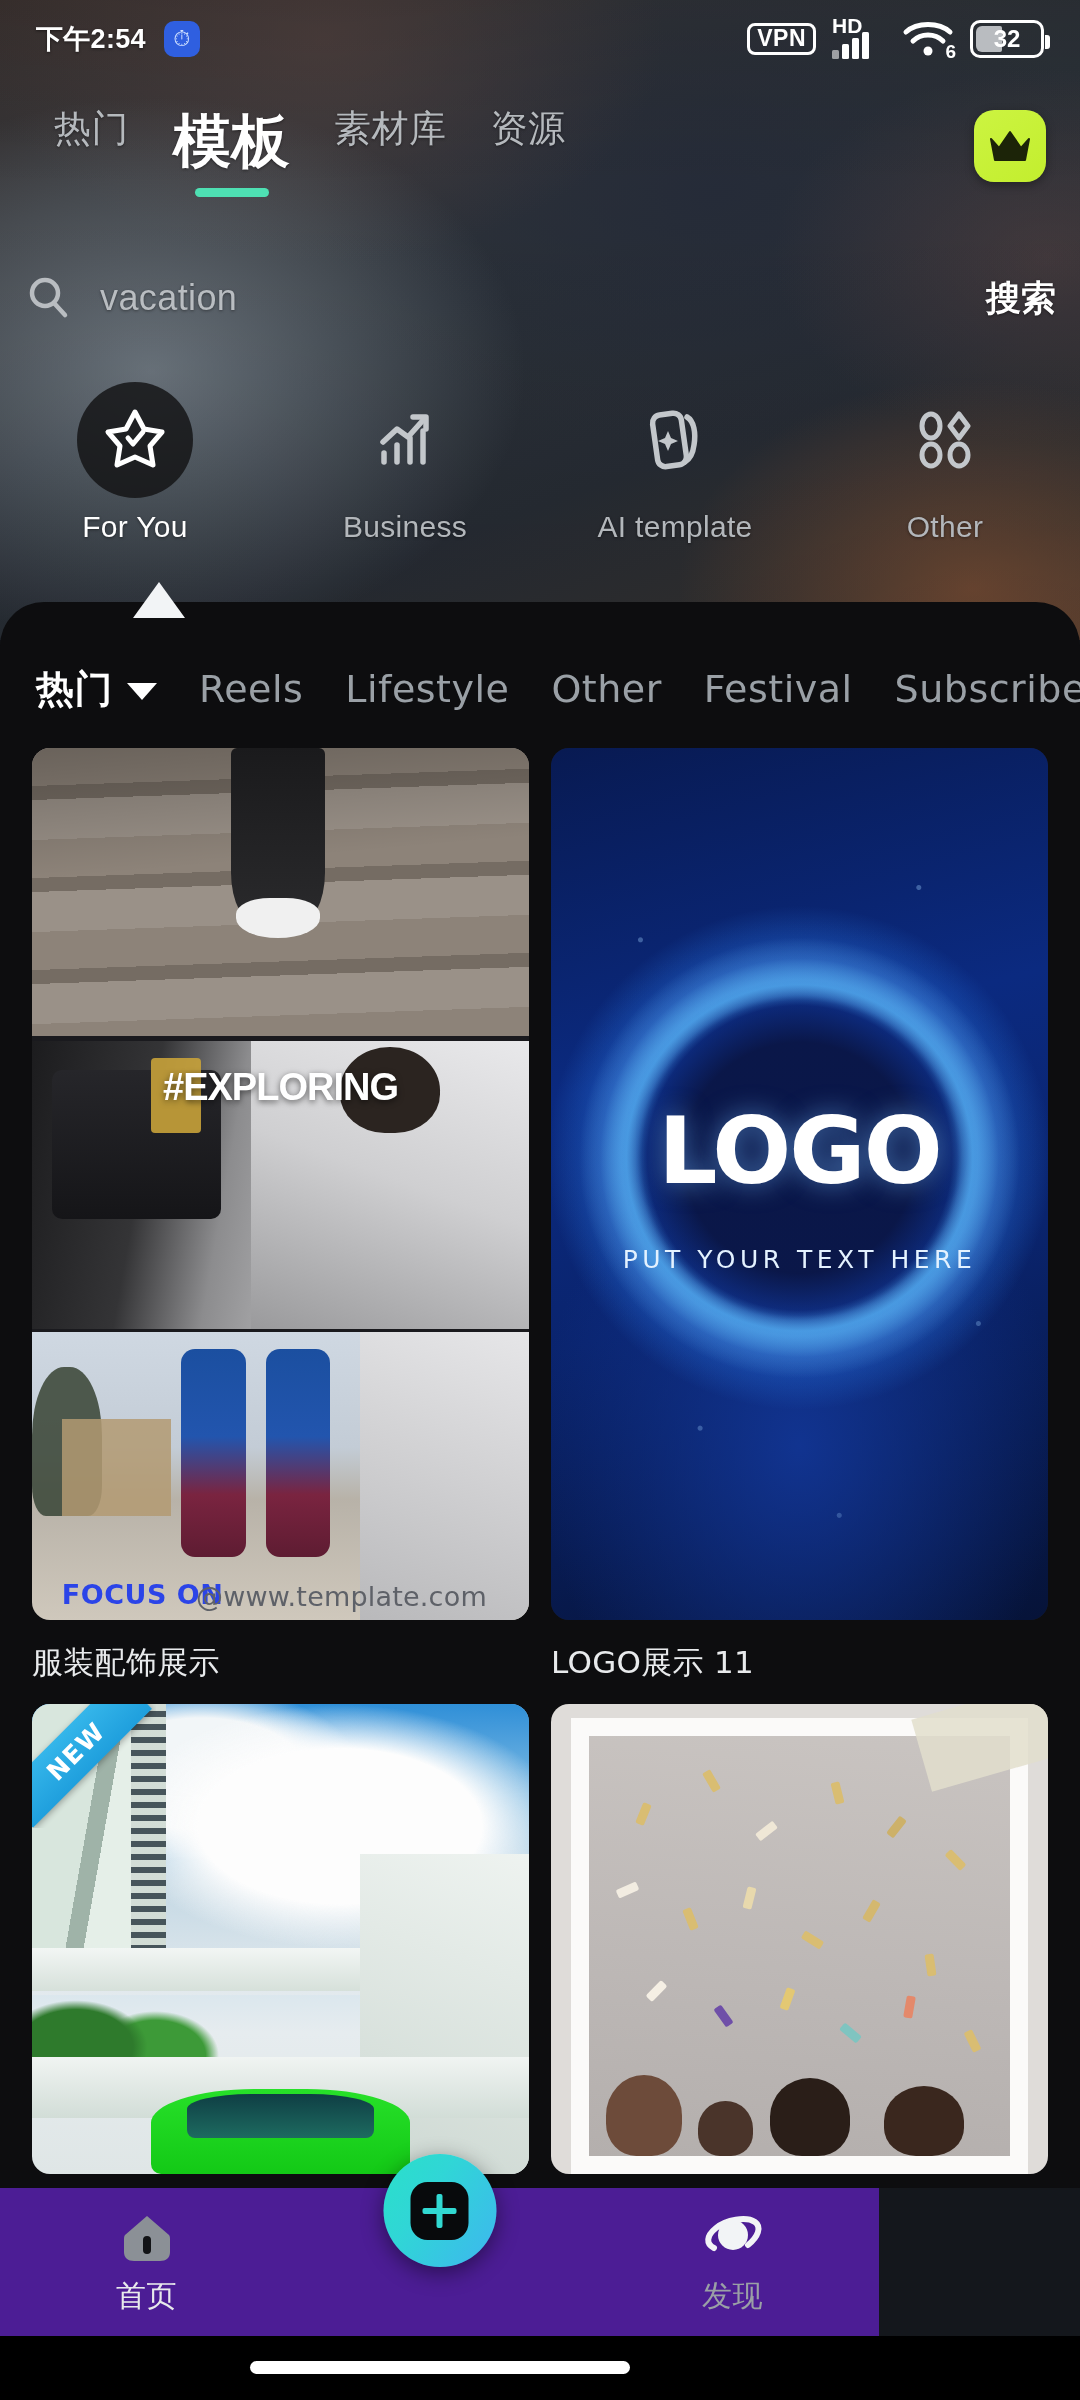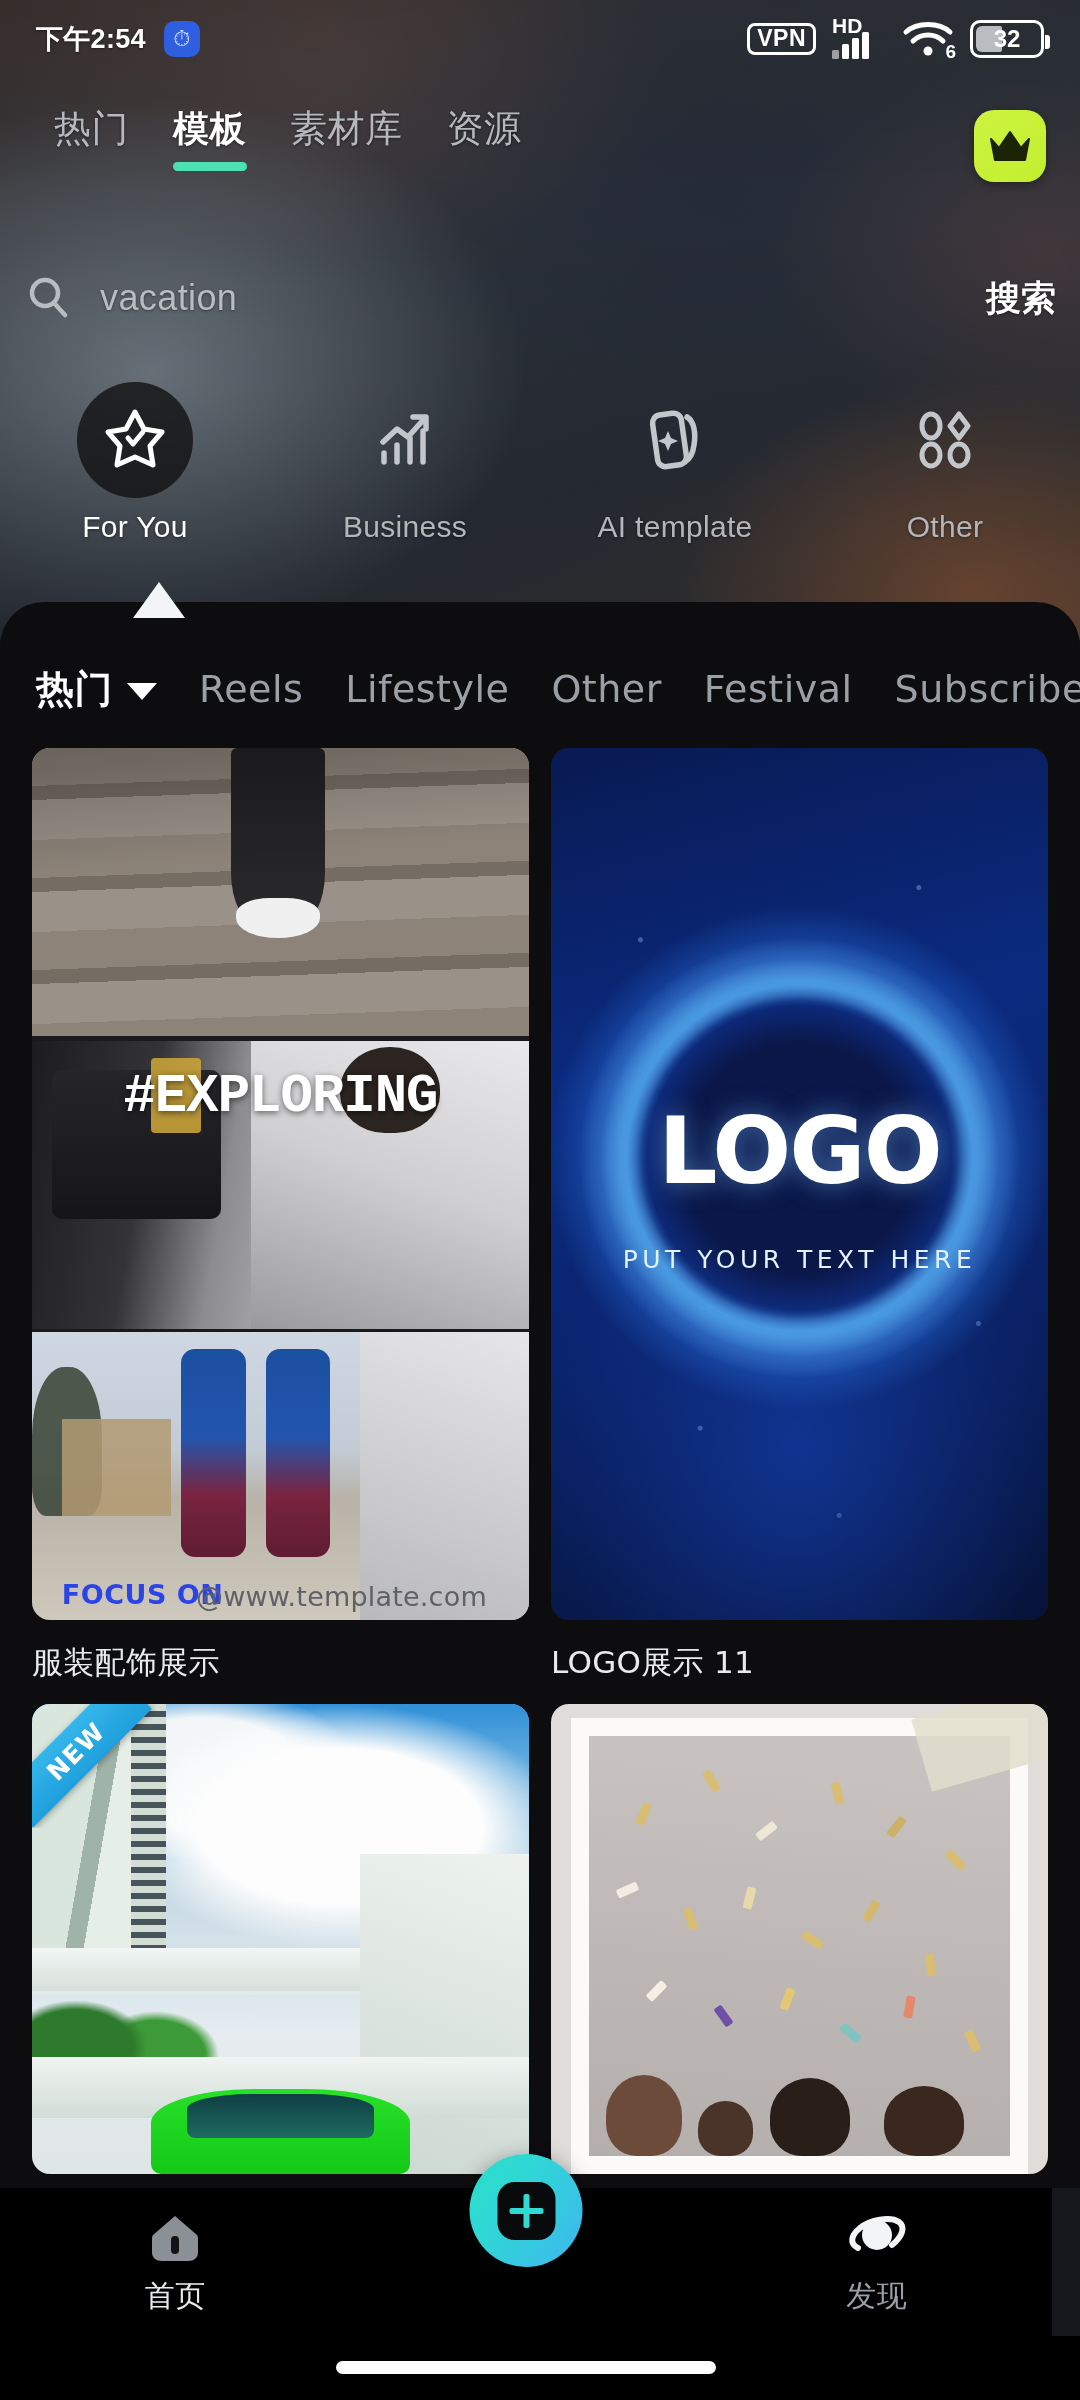--- a/index.html
+++ b/index.html
@@ -99,21 +99,21 @@
     position:absolute; left:0; top:108px; width:1080px; height:110px;
     display:flex; align-items:flex-start; padding-left:32px;
     z-index:30;
   }
   .ttab {
     position:relative; padding:0 22px; color:#b5b9bd;
     font-size:37px; line-height:1.15; letter-spacing:0.5px;
     font-family:"DejaVu Sans","Liberation Sans", sans-serif;
     text-shadow:0 1px 3px rgba(0,0,0,.45);
   }
-  .ttab.active { color:#fff; font-weight:700; font-size:36px; }
+  .ttab.active { color:#fff; font-weight:700; font-size:58px; }
   .ttab .ul {
     position:absolute; left:50%; transform:translateX(-50%);
     bottom:-22px; width:74px; height:9px; border-radius:5px;
     background:#4ee0b3;
   }
   .crown-badge {
     position:absolute; right:34px; top:2px;
     width:72px; height:72px; border-radius:20px;
     background:linear-gradient(145deg,#ccf441,#c3ee2e);
     display:flex; align-items:center; justify-content:center;
@@ -248,22 +248,22 @@
     position:absolute; right:0; top:0; width:56%; height:100%;
     background:linear-gradient(200deg,#e9e9eb 0%,#cfcfd1 48%,#9a9a9c 100%);
   }
   .c1-b .head {
     position:absolute; right:18%; top:2%; width:20%; height:30%;
     background:#2b2420; border-radius:50% 50% 45% 45%;
   }
   .c1-hash {
     position:absolute; left:0; top:36.5%; width:100%;
     text-align:center;
-    color:#fff; font-size:54px; font-weight:800; letter-spacing:-1px;
-    font-family:Liberation Mono, monospace;
+    color:#fff; font-size:38px; font-weight:800; letter-spacing:-1px;
+    font-family:Liberation Sans, sans-serif;
     text-shadow:0 2px 6px rgba(0,0,0,.55);
   }
   .c1-c {
     position:absolute; left:0; top:67%; width:100%; height:33%;
     background:
       linear-gradient(#cfd8e2 0%, #c3ccd6 40%, #b8b2a8 58%, #cfc8bc 100%);
   }
   .c1-c .bld {
     position:absolute; left:6%; top:30%; width:22%; height:34%;
     background:#b39a72; opacity:.85;
@@ -413,22 +413,22 @@
   .c4 .heads span {
     position:absolute; bottom:0; border-radius:50% 50% 40% 40%;
   }
   .c4 .h1 { left:4%;  width:18%; height:88%; background:#6d4b3a; }
   .c4 .h2 { left:26%; width:13%; height:60%; background:#4a342a; }
   .c4 .h3 { left:43%; width:19%; height:84%; background:#2a1e18; }
   .c4 .h4 { left:70%; width:19%; height:76%; background:#3a271e; }
 
   
   .bottomnav {
-    position:absolute; left:0; bottom:0; width:1052px; height:212px;
-    background:#000000;
+    position:absolute; left:0; bottom:0; width:879px; height:212px;
+    background:#4c1d95;
     z-index:40;
   }
   .nav-items {
     position:absolute; left:0; top:0; width:100%; height:150px;
     display:flex; align-items:center;
   }
   .navitem {
     flex:1; display:flex; flex-direction:column; align-items:center; gap:10px;
   }
   .navitem .lbl {

